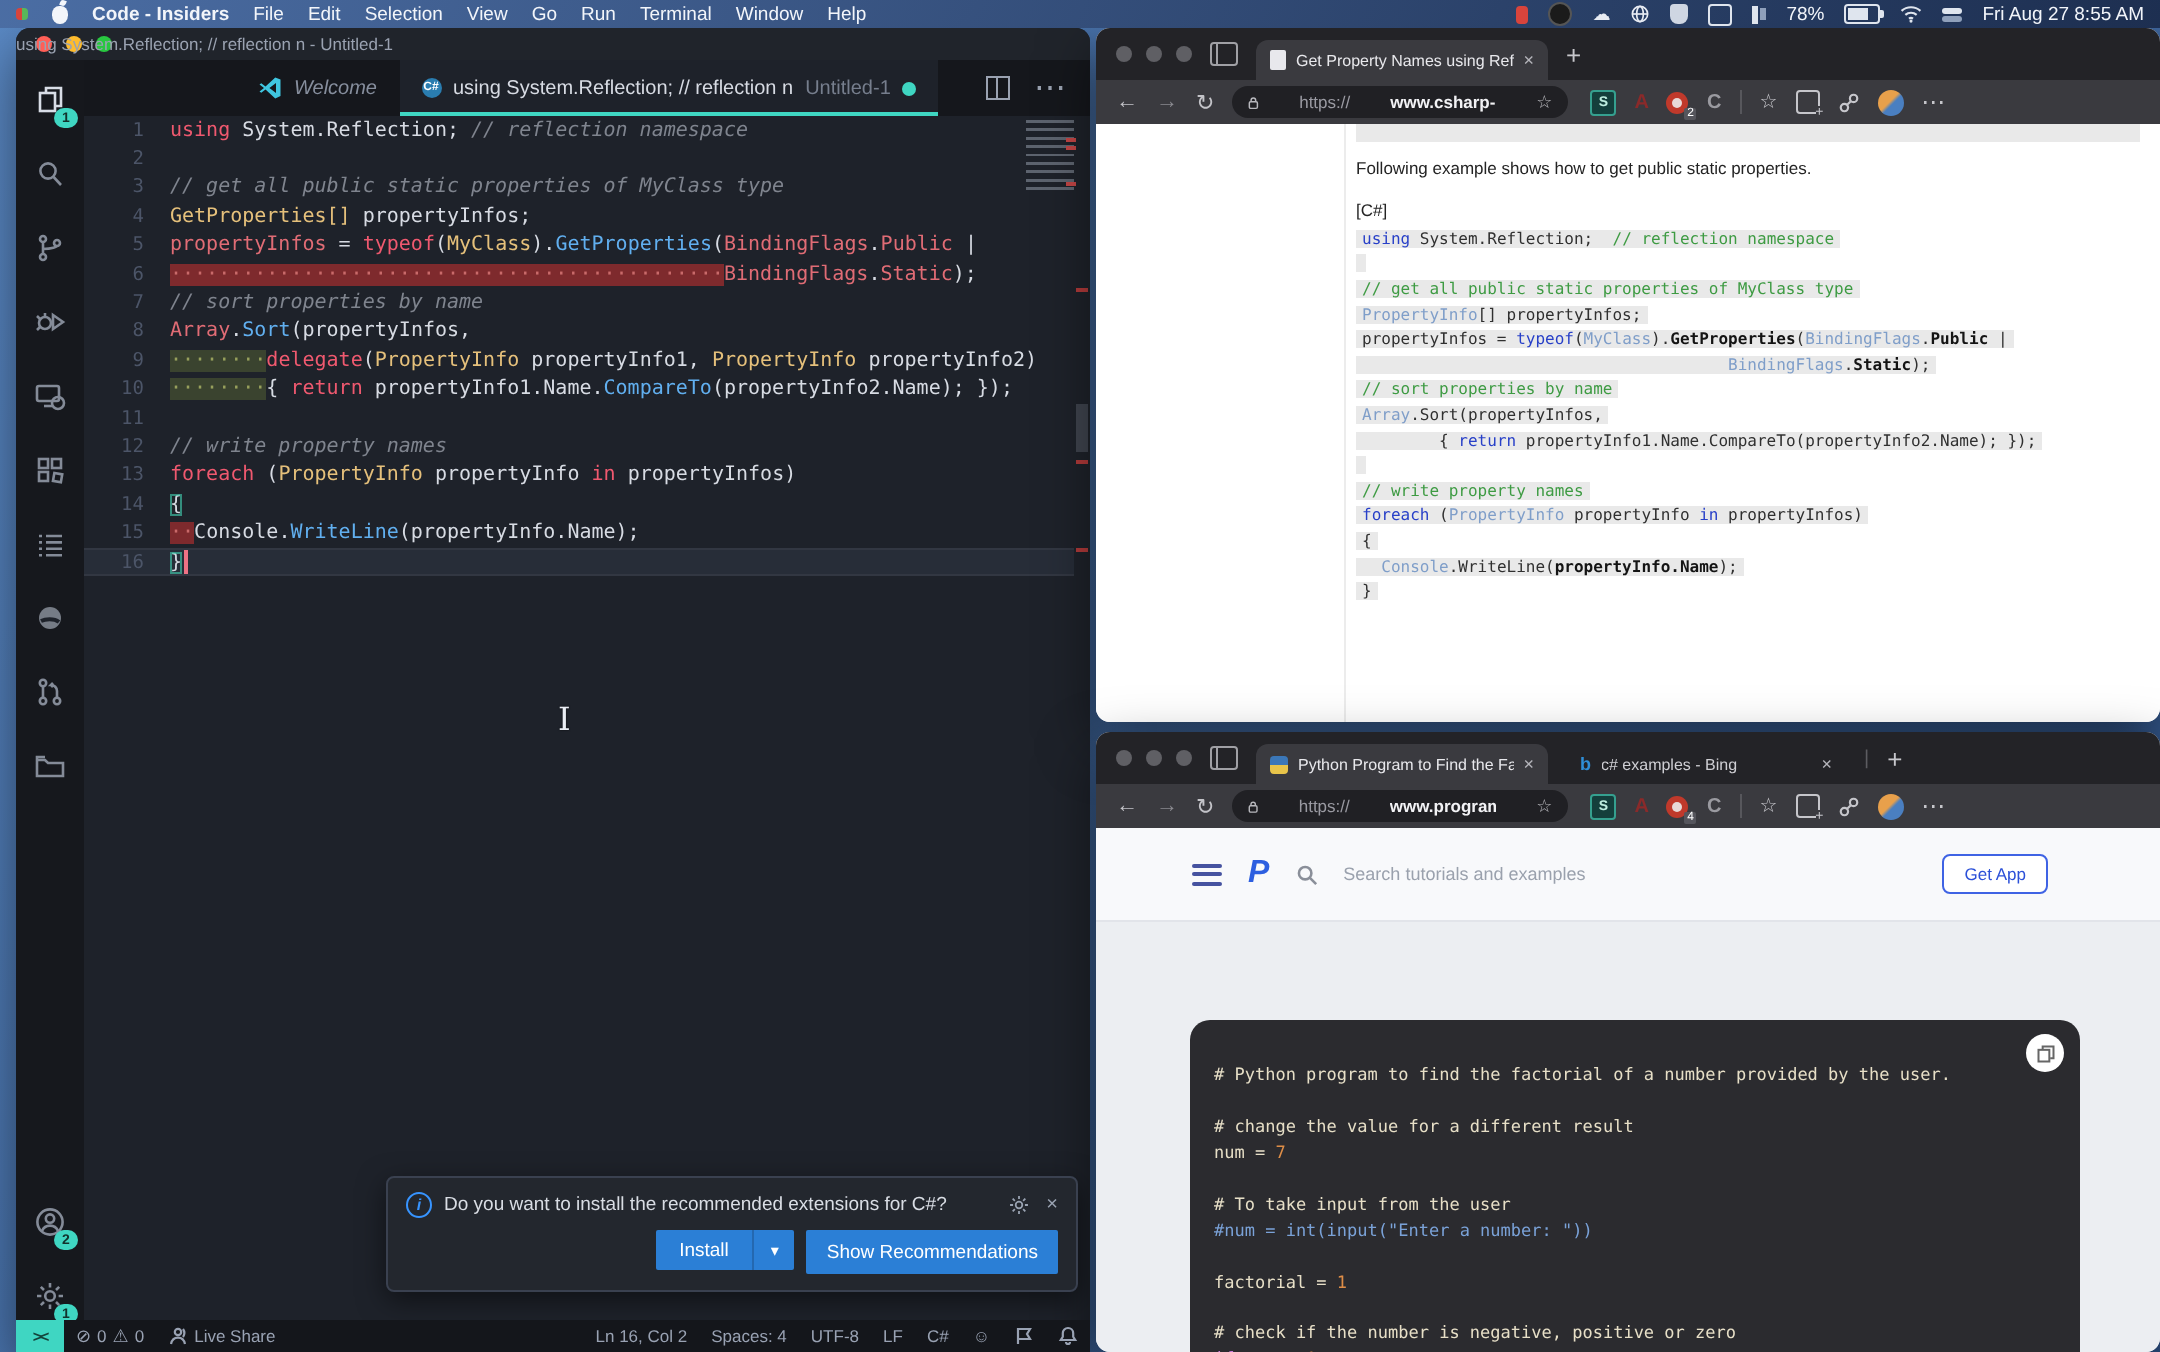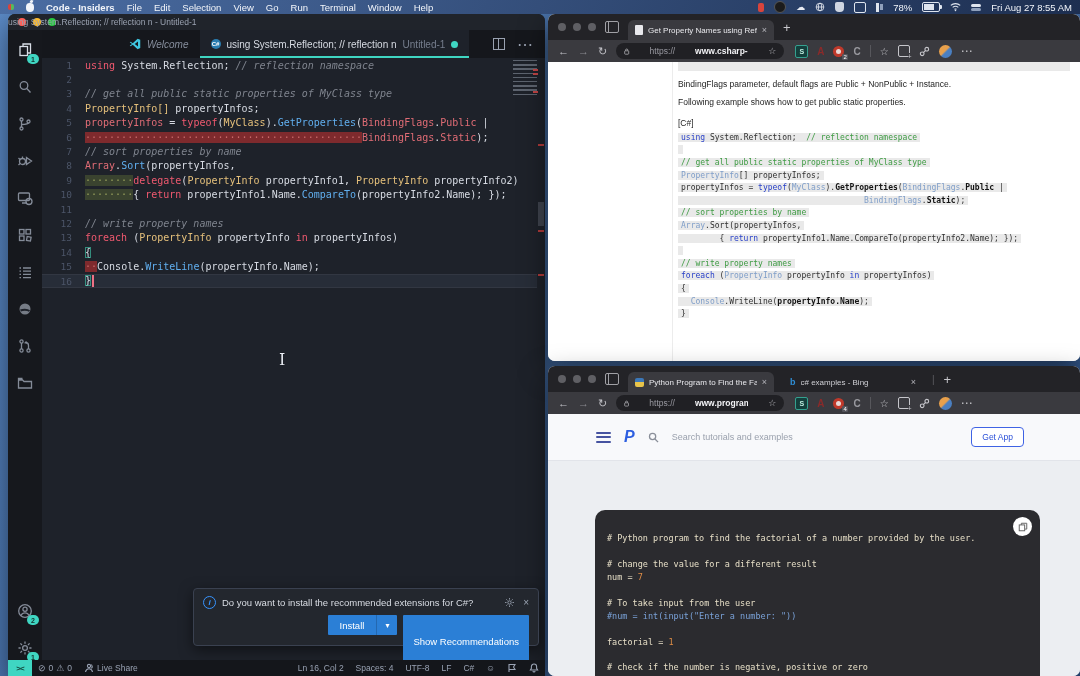--- a/index.html
+++ b/index.html
@@ -69,21 +69,21 @@
   .ovr-red{position:absolute;right:1px;width:6px;height:2px;background:#b13a3a}
   .ibeam{position:absolute;left:271px;top:336px;color:#e9edf4;font-family:"DejaVu Serif",serif;font-size:16px;z-index:5;text-shadow:0 0 1px rgba(0,0,0,.8)}
 
   
   .notif{position:absolute;left:185px;top:574px;width:346px;height:58px;background:#23272e;border:1px solid #3a4150;border-radius:4px;box-shadow:0 4px 14px rgba(0,0,0,.5);z-index:6;padding:7px 9px;box-sizing:border-box}
   .notif-row1{display:flex;align-items:center;gap:6px;color:#d9dde4;font-size:9.5px}
   .info-i{flex:none;width:11px;height:11px;border:1px solid #3794ff;color:#3794ff;border-radius:50%;font-size:8px;display:flex;align-items:center;justify-content:center;font-style:italic;font-weight:bold}
   .notif-actions{margin-left:auto;display:flex;gap:8px;color:#9aa3b2;font-size:10px}
   .gear-g{width:11px;height:11px}
   .notif-row2{display:flex;justify-content:flex-end;gap:6px;margin-top:6px}
-  .btn-blue{background:#2b7fd6;color:#fff;font-size:9.5px;height:20px;display:flex;align-items:center;padding:16px 10px;border-radius:1px}
+  .btn-blue{background:#2b7fd6;color:#fff;font-size:9.5px;height:20px;display:flex;align-items:center;padding:1px 10px;border-radius:1px}
   .btn-split{display:flex}
   .btn-split .main{border-radius:1px 0 0 1px;padding:0 12px}
   .btn-split .chev{width:20px;padding:0;justify-content:center;border-left:1px solid #2468b0;border-radius:0 1px 1px 0;font-size:8px}
 
   
   .vs-status{position:absolute;left:0;right:0;bottom:0;height:16px;background:#14161b;display:flex;align-items:center;font-size:8.5px;color:#99a2b3;z-index:7}
   .remote-chip{width:24px;height:16px;background:#3fd6c2;color:#14443b;font-weight:bold;font-size:8px;display:flex;align-items:center;justify-content:center;letter-spacing:-1px}
   .st-item{display:flex;align-items:center;gap:3px;padding:0 6px;white-space:nowrap}
   .st-right{margin-left:auto;display:flex;align-items:center}
   .st-ico{font-size:9px}
@@ -334,21 +334,21 @@
         <div class="cl empty">
           <span class="ln">2</span>
           <span class="lc"></span>
         </div>
         <div class="cl">
           <span class="ln">3</span>
           <span class="lc"><span class="cm">// get all public static properties of MyClass type</span></span>
         </div>
         <div class="cl">
           <span class="ln">4</span>
-          <span class="lc"><span class="ty">PropertyInfo[]</span><span class="tx"> propertyInfos;</span></span>
+          <span class="lc"><span class="ty">GetProperties[]</span><span class="tx"> propertyInfos;</span></span>
         </div>
         <div class="cl">
           <span class="ln">5</span>
           <span class="lc"><span class="var">propertyInfos</span><span class="tx"> = </span><span class="kw">typeof</span><span class="tx">(</span><span class="ty">MyClass</span><span class="tx">).</span><span class="fn">GetProperties</span><span class="tx">(</span><span class="var">BindingFlags</span><span class="tx">.</span><span class="var">Public</span><span class="tx"> |</span></span>
         </div>
         <div class="cl">
           <span class="ln">6</span>
           <span class="lc"><span class="wsr">··············································</span><span class="var">BindingFlags</span><span class="tx">.</span><span class="var">Static</span><span class="tx">);</span></span>
         </div>
         <div class="cl">
@@ -507,21 +507,20 @@
           <circle cx="8.5" cy="3.5" r="2"></circle>
           <line x1="5" y1="7" x2="7" y2="5"></line>
         </svg>
       <span class="avatar"></span>
       <span class="more">⋯</span>
     </div>
   </div>
   <div class="content">
     <div class="bt-inner">
       <div class="partial-bar"></div>
-      <p class="bt-p">BindingFlags parameter, default flags are Public + NonPublic + Instance.</p>
       <p class="bt-p">Following example shows how to get public static properties.</p>
       <div class="bt-lang">[C#]</div>
       <div class="bt-code">
           <div class="cl">
             <span class="lc"><span class="k">using</span><span class="d"> System.Reflection;  </span><span class="c">// reflection namespace</span></span>
           </div>
           <div class="cl empty">
             <span class="lc"></span>
           </div>
           <div class="cl">

